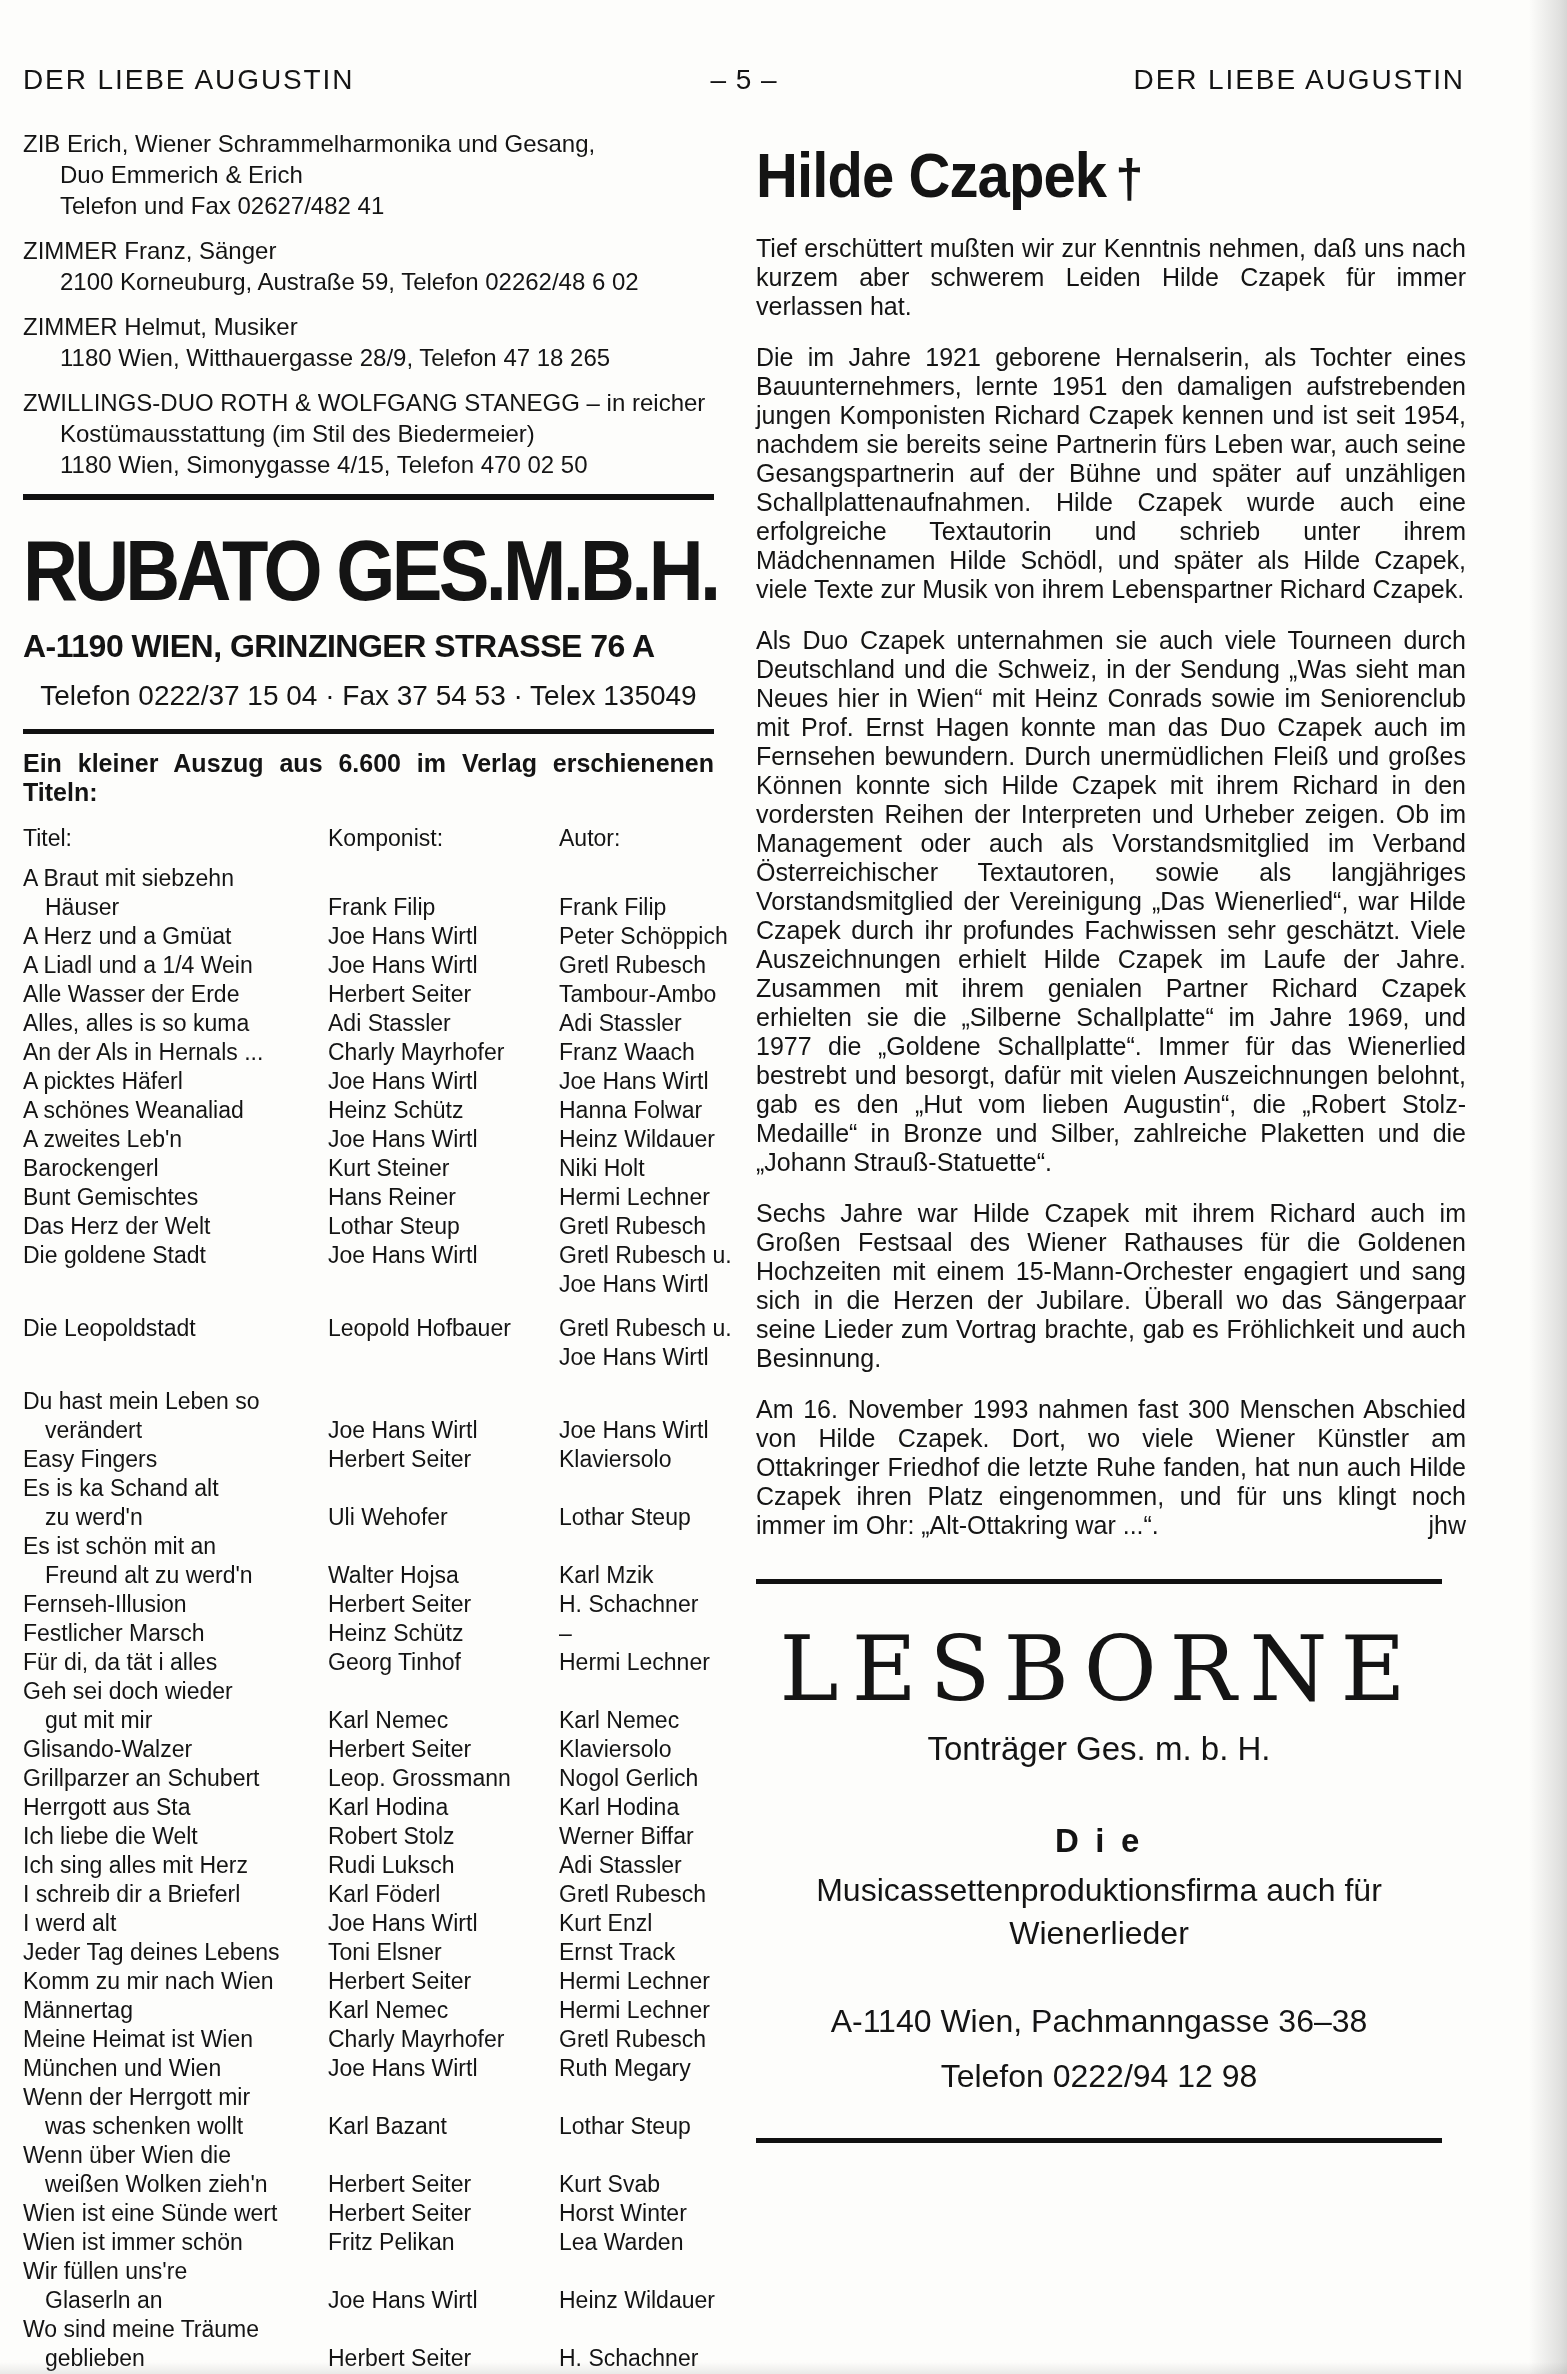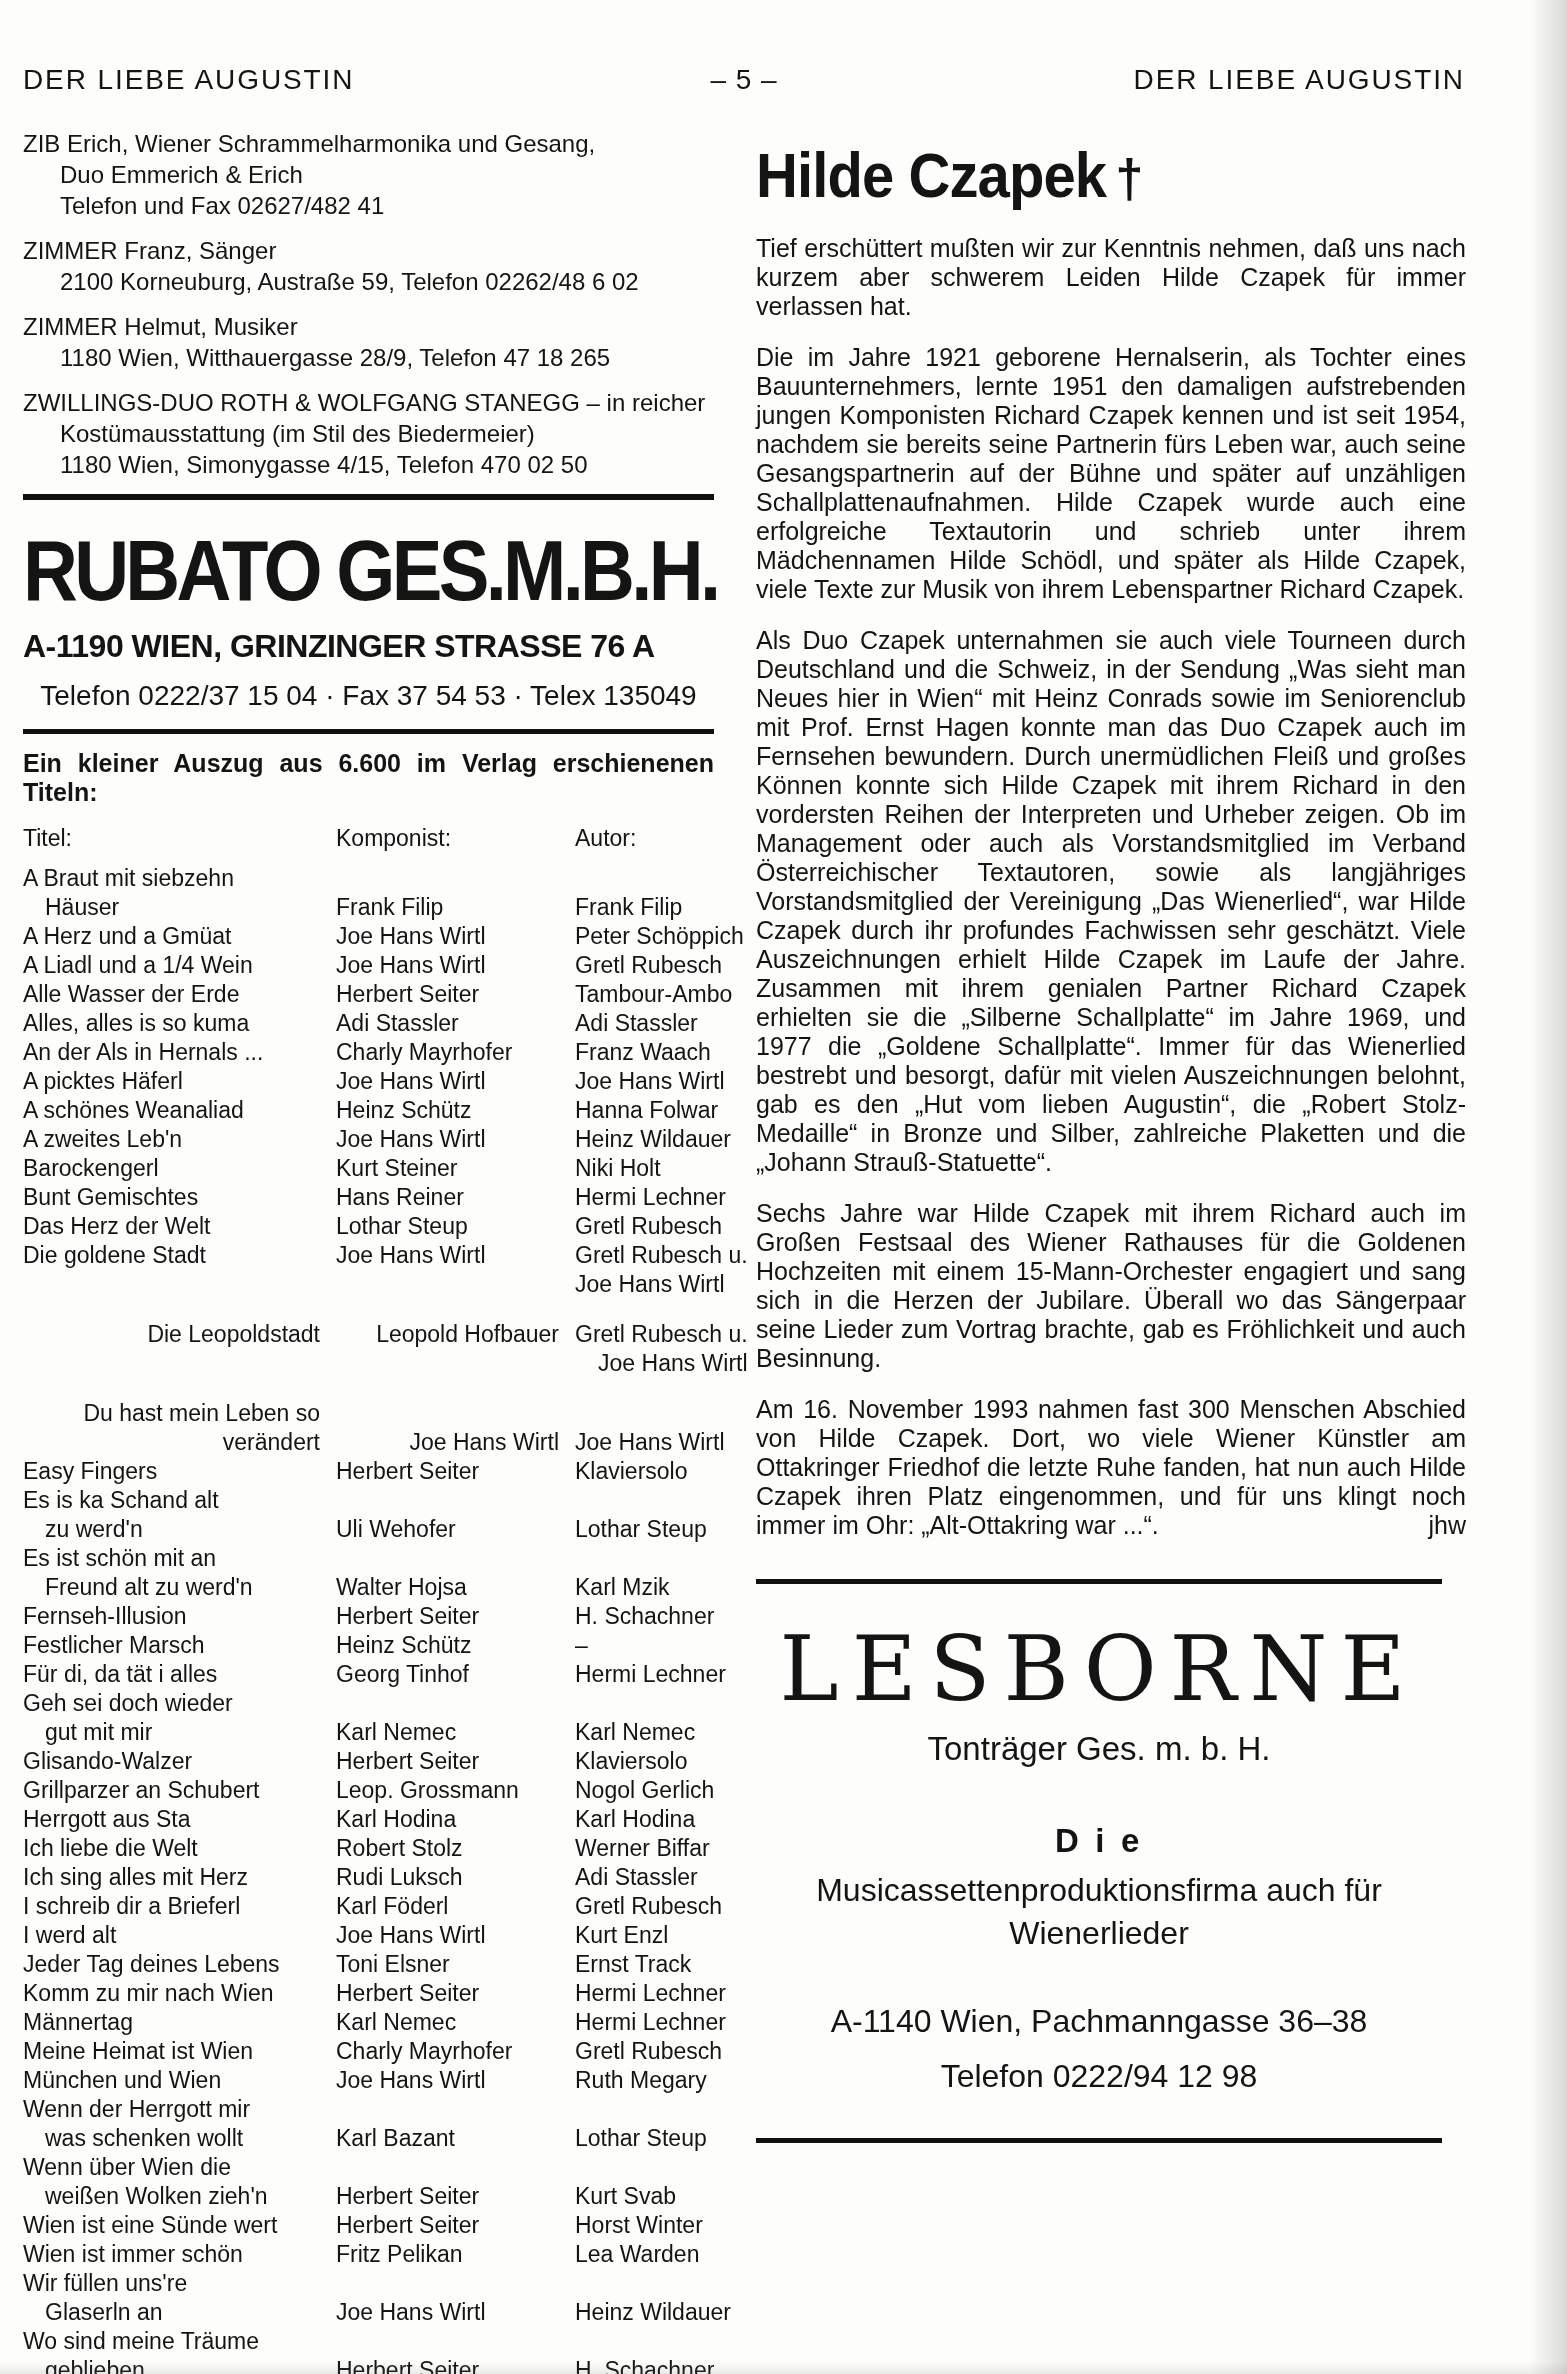--- a/index.html
+++ b/index.html
@@ -63,26 +63,26 @@
   .rubato-contact{font-size:28px;margin-top:15px;margin-bottom:16.7px;white-space:nowrap;text-align:center;}
   .table-intro{
     font-size:25px;font-weight:700;
     margin-top:15px;margin-bottom:16.7px;
     text-align:justify;text-align-last:justify;
   }
 
   .song-table{font-size:23px;}
   .song-hrow,.song-row{
     display:grid;grid-template-columns:297px 223px 1fr;
-    column-gap:16px;
+    column-gap:8px;
   }
   .song-hrow{line-height:29px;margin-bottom:11px;}
   .cline{line-height:29px;min-height:29px;white-space:nowrap;}
   .cell.titel .cline + .cline{padding-left:22px;}
-  .song-row.gap-before{margin-top:21px;text-align:right;}
+  .song-row.gap-before{margin-top:15px;}
   .table-bottom-rule{margin-top:24px;width:691px;}
 
   
   .obit-title{
     font-size:58px;font-weight:700;letter-spacing:-0.9px;
     margin-top:11px;margin-bottom:28px;
     transform:scaleY(1.08);transform-origin:top left;
   }
   .obit-title .dagger{font-size:50px;font-weight:700;padding-left:9.3px;}
   .obit p{

